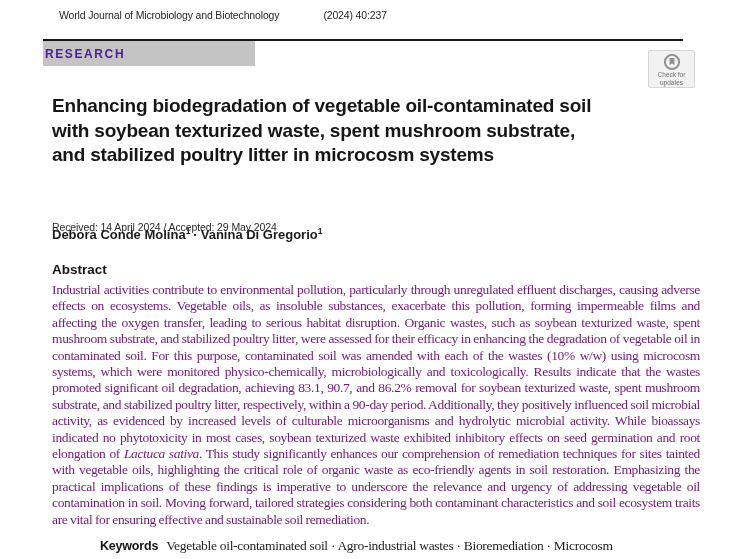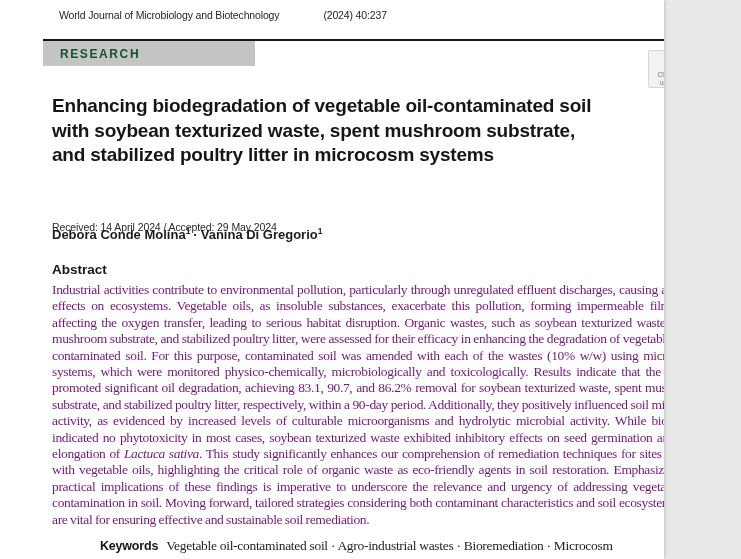--- a/index.html
+++ b/index.html
@@ -1,18 +1,18 @@
 <!DOCTYPE html>
 <html><head>
 <meta charset="utf-8">
 <style>
   html, body { margin: 0; padding: 0; background: #e9e9e9; }
   .page {
     position: relative;
-    width: 664px;
+    width: 741px;
     height: 559px;
     background: #ffffff;
     overflow: hidden;
     font-family: "Liberation Sans", sans-serif;
     color: #1e1e1e;
     box-shadow: 0 0 4px rgba(0,0,0,.25);
   }
 
   
   .journal-header {
@@ -32,24 +32,24 @@
     left: 43px; top: 39px;
     width: 640px; height: 2px;
     background: #161616;
   }
   .research-banner {
     position: absolute;
     left: 43px; top: 41px;
     width: 212px; height: 25px;
     background: #c4c4c4;
     display: flex; align-items: center;
-    padding-left: 17px; box-sizing: border-box;
+    padding-left: 2px; box-sizing: border-box;
     font-size: 12px; font-weight: bold;
     letter-spacing: 1.6px;
-    color: #14532d;
+    color: #4c1d95;
   }
 
   
   .update-badge {
     position: absolute;
     left: 648px; top: 50px;
     width: 47px; height: 38px;
     background: #f2f2f2;
     border: 1px solid #d6d6d6;
     border-radius: 2px;

